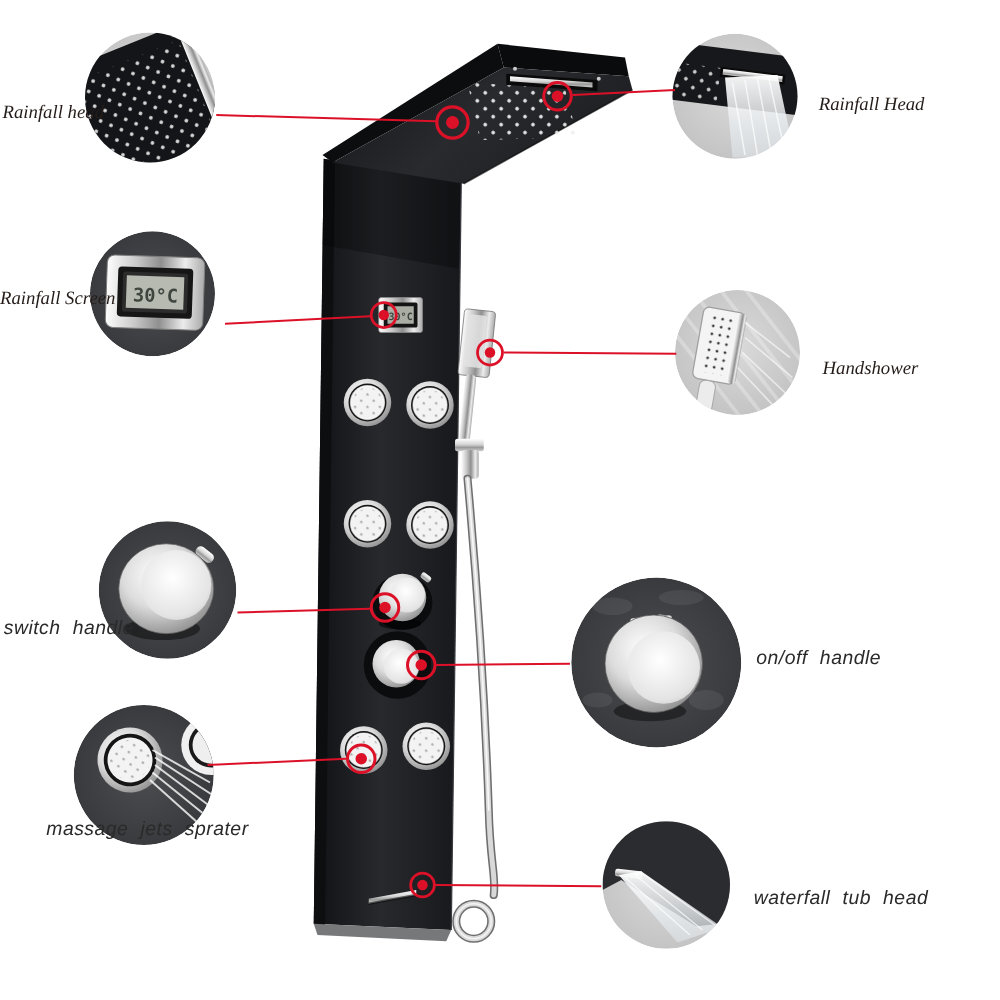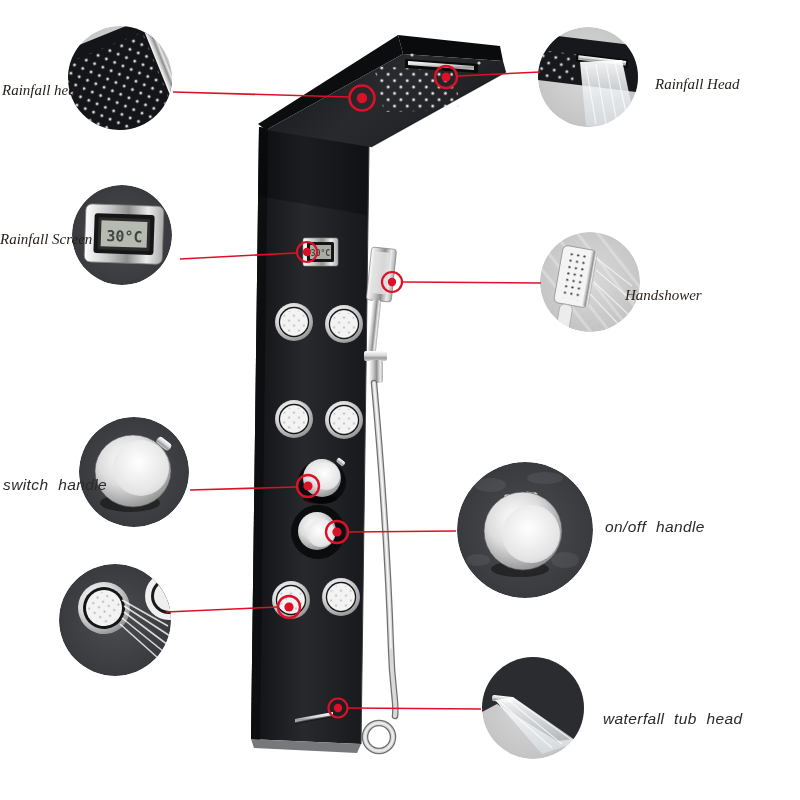--- a/index.html
+++ b/index.html
@@ -346,18 +346,19 @@
     <g>
           <circle cx="338" cy="708" r="9.5" fill="none" stroke="#dc1128" stroke-width="2.2"></circle>
           <circle cx="338" cy="708" r="4.2" fill="#dc1128"></circle>
         </g>
   </g>
 </svg>
 
 <div class="lbl lbl-serif" style="left:2px;top:82px;">Rainfall head</div>
 <div class="lbl lbl-serif" style="left:655px;top:76px;">Rainfall Head</div>
 <div class="lbl lbl-serif" style="left:0px;top:231px;">Rainfall Screen</div>
-<div class="lbl lbl-serif" style="left:625px;top:287px;">Handshower</div>
-<div class="lbl lbl-sans" style="left:3px;top:476px;">switch handle</div>
+<div class="lbl lbl-serif" style="left:658px;top:287px;">Handshower</div>
+<div class="lbl lbl-sans" style="left:3px;top:494px;">switch handle</div>
 <div class="lbl lbl-sans" style="left:605px;top:518px;text-align:right;">on/off handle</div>
+<div class="lbl lbl-sans" style="left:37px;top:655px;">massage jets sprater</div>
 <div class="lbl lbl-sans" style="left:603px;top:710px;">waterfall tub head</div>
 
 </div>
 
 </body></html>

